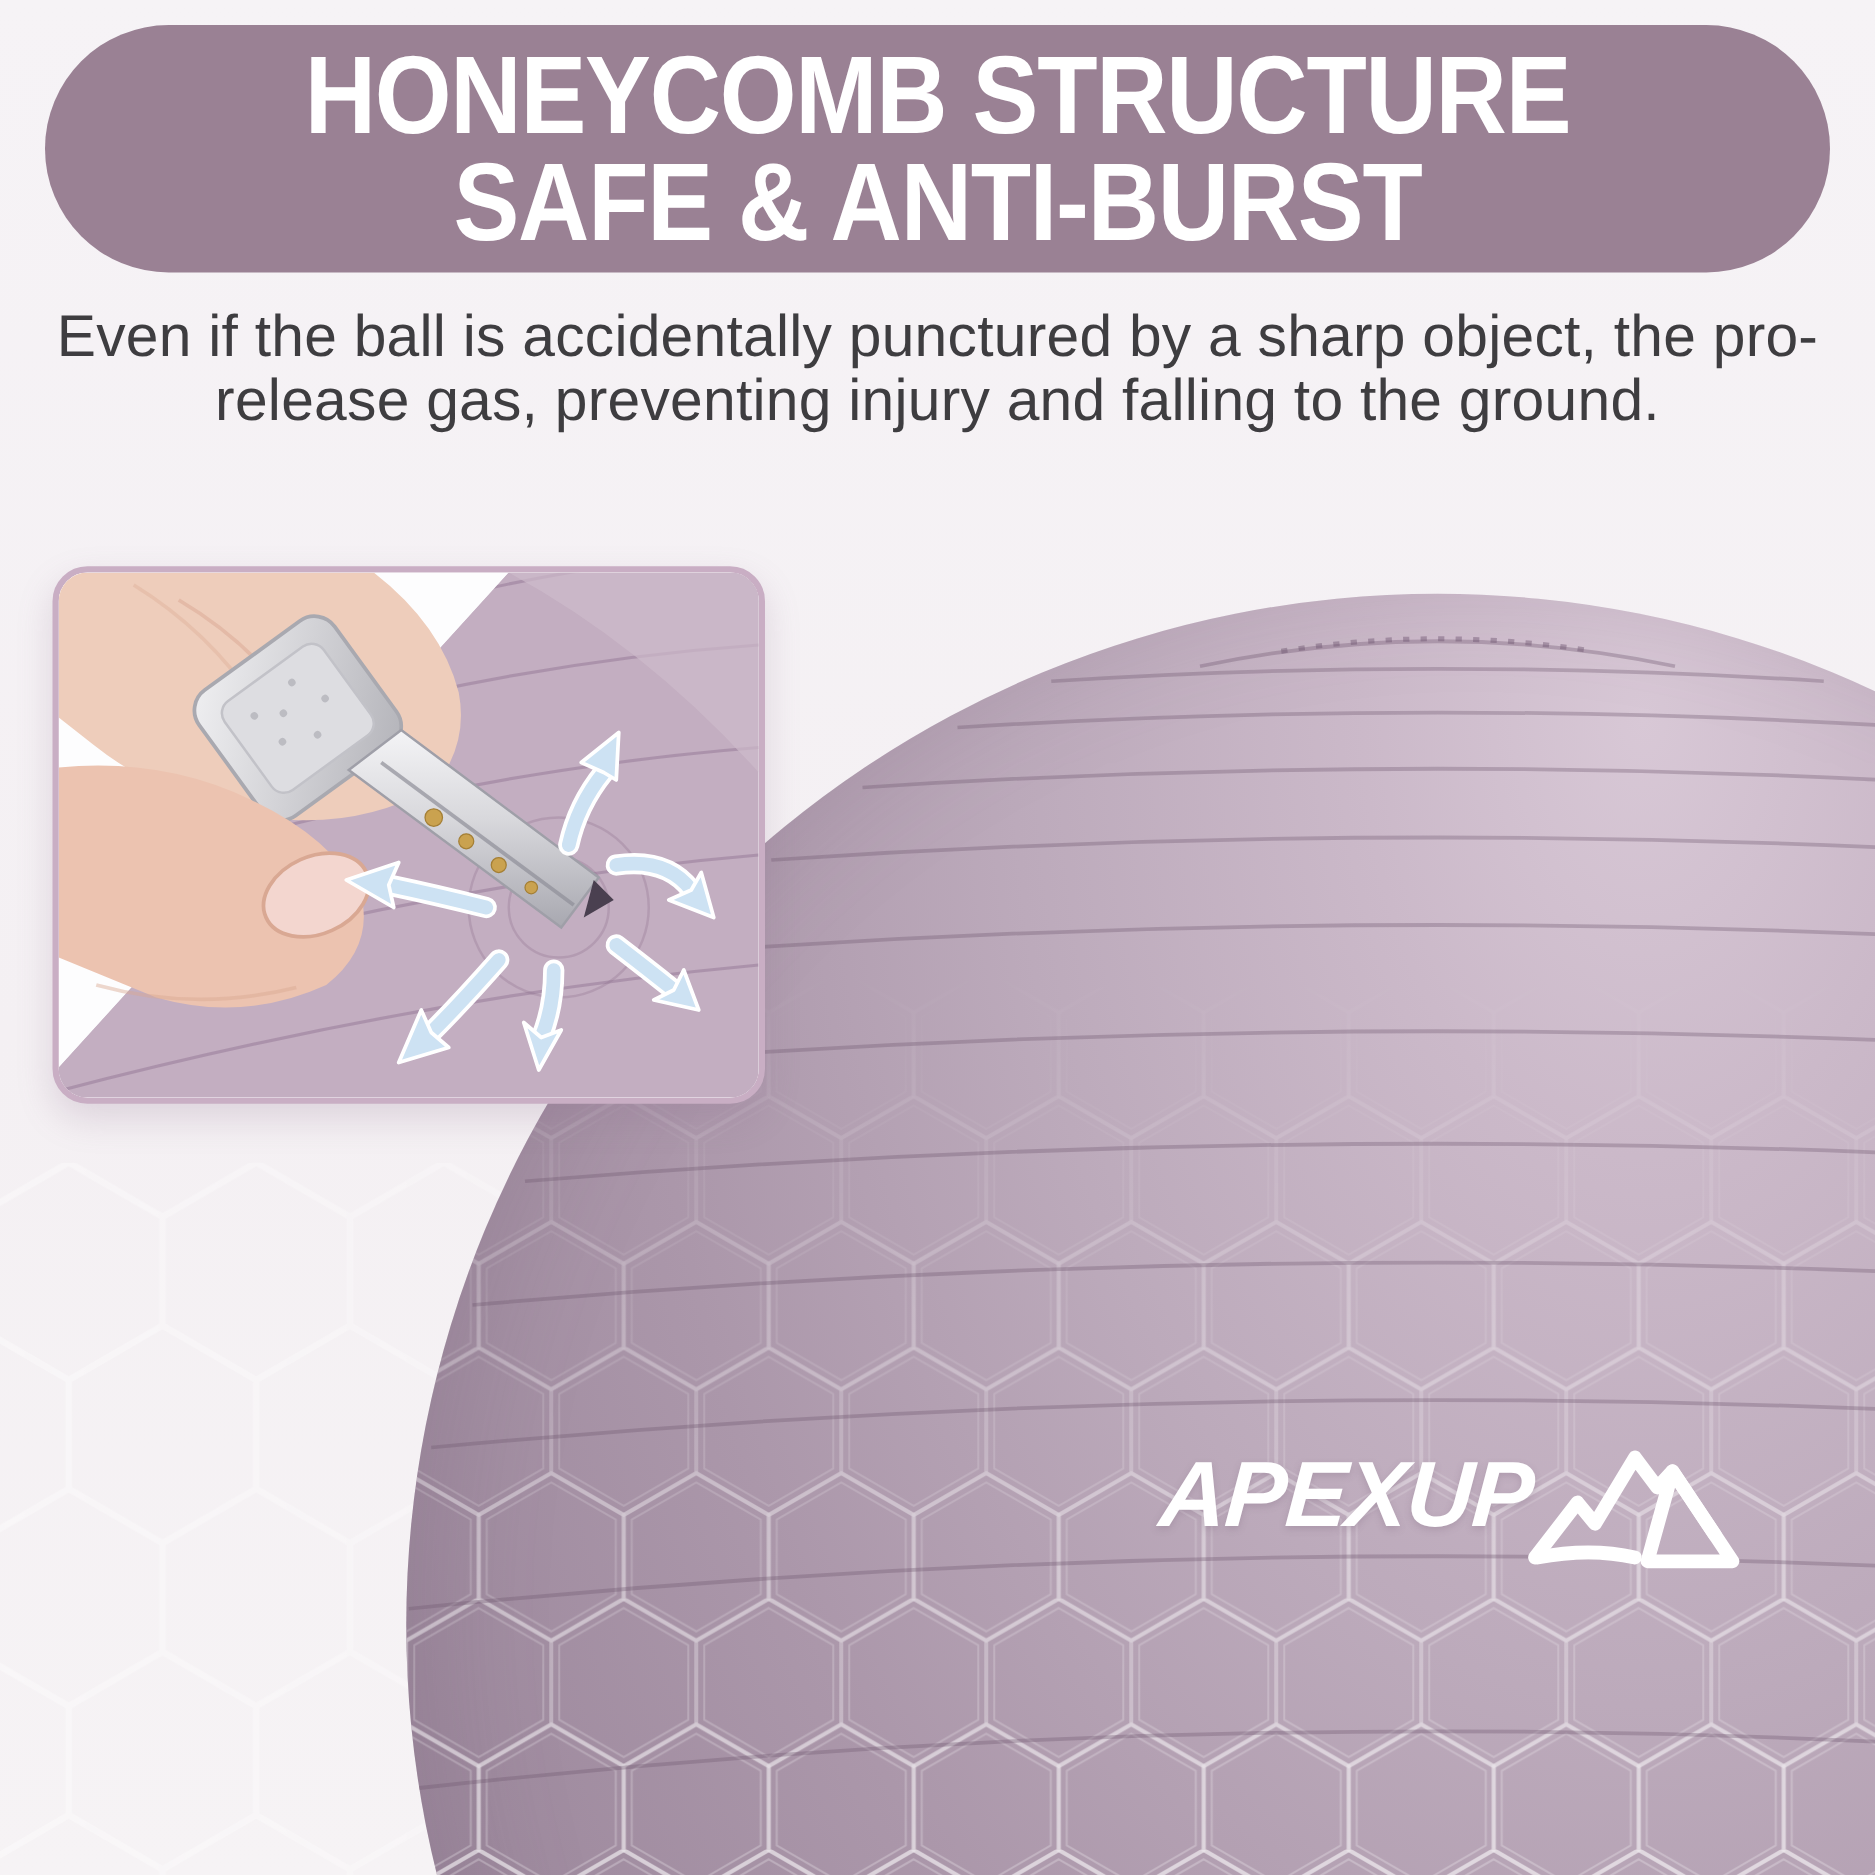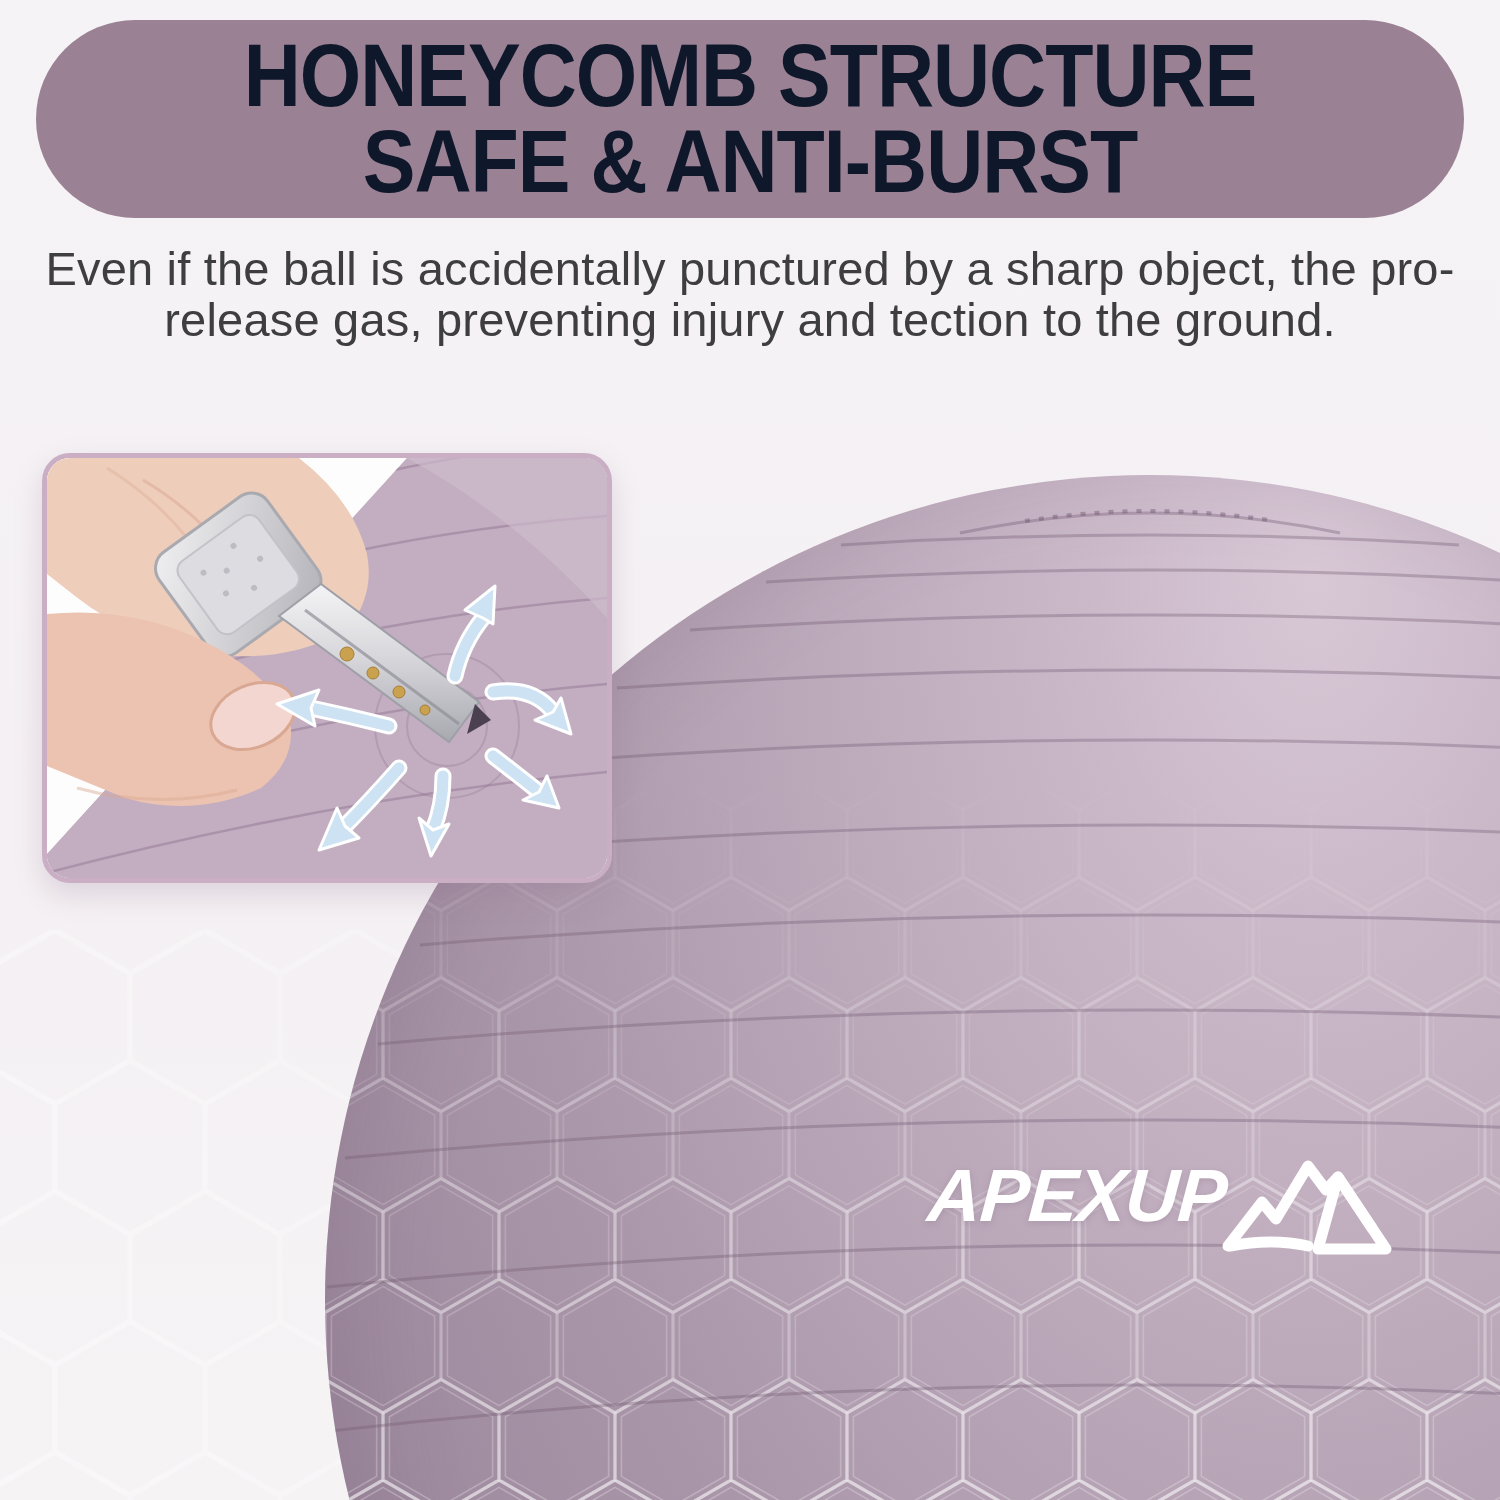--- a/index.html
+++ b/index.html
@@ -36,21 +36,21 @@
   }
   .logo-text{
     font-size:74px;font-weight:bold;font-style:italic;letter-spacing:-1px;
     transform:skewX(-4deg);text-shadow:0 2px 6px rgba(120,95,120,.25);
   }
   .logo-mountain{width:172px;height:106px;margin-left:-6px;transform:translateY(10px);}
   
   .banner{
     position:absolute;left:36px;top:20px;width:1428px;height:198px;border-radius:100px;
     background:#9a8194;z-index:5;display:flex;flex-direction:column;align-items:center;
-    justify-content:center;color:#0f172a;
+    justify-content:center;color:#ffffff;
   }
   .banner-line{
     font-size:79px;font-weight:bold;letter-spacing:-1px;line-height:86px;
     transform:scaleY(1.12);white-space:nowrap;
   }
   
   .desc{
     position:absolute;left:0;top:243px;width:1500px;text-align:center;z-index:5;
     color:#3e3d40;
   }
@@ -152,21 +152,21 @@
     </svg>
   </div>
 
   <div class="banner">
     <div class="banner-line">HONEYCOMB STRUCTURE</div>
     <div class="banner-line">SAFE &amp; ANTI-BURST</div>
   </div>
 
   <div class="desc">
     <div class="desc-line">Even if the ball is accidentally punctured by a sharp object, the pro-</div>
-    <div class="desc-line">release gas, preventing injury and tection to the ground.</div>
+    <div class="desc-line">release gas, preventing injury and falling to the ground.</div>
   </div>
 
   <div class="inset">
     <svg viewBox="0 0 560 420" width="560" height="420">
       <defs>
         <linearGradient id="silver" x1="0" y1="0" x2="1" y2="1">
           <stop offset="0" stop-color="#f0f0f2"></stop>
           <stop offset=".5" stop-color="#d2d2d6"></stop>
           <stop offset="1" stop-color="#b3b3b9"></stop>
         </linearGradient>

